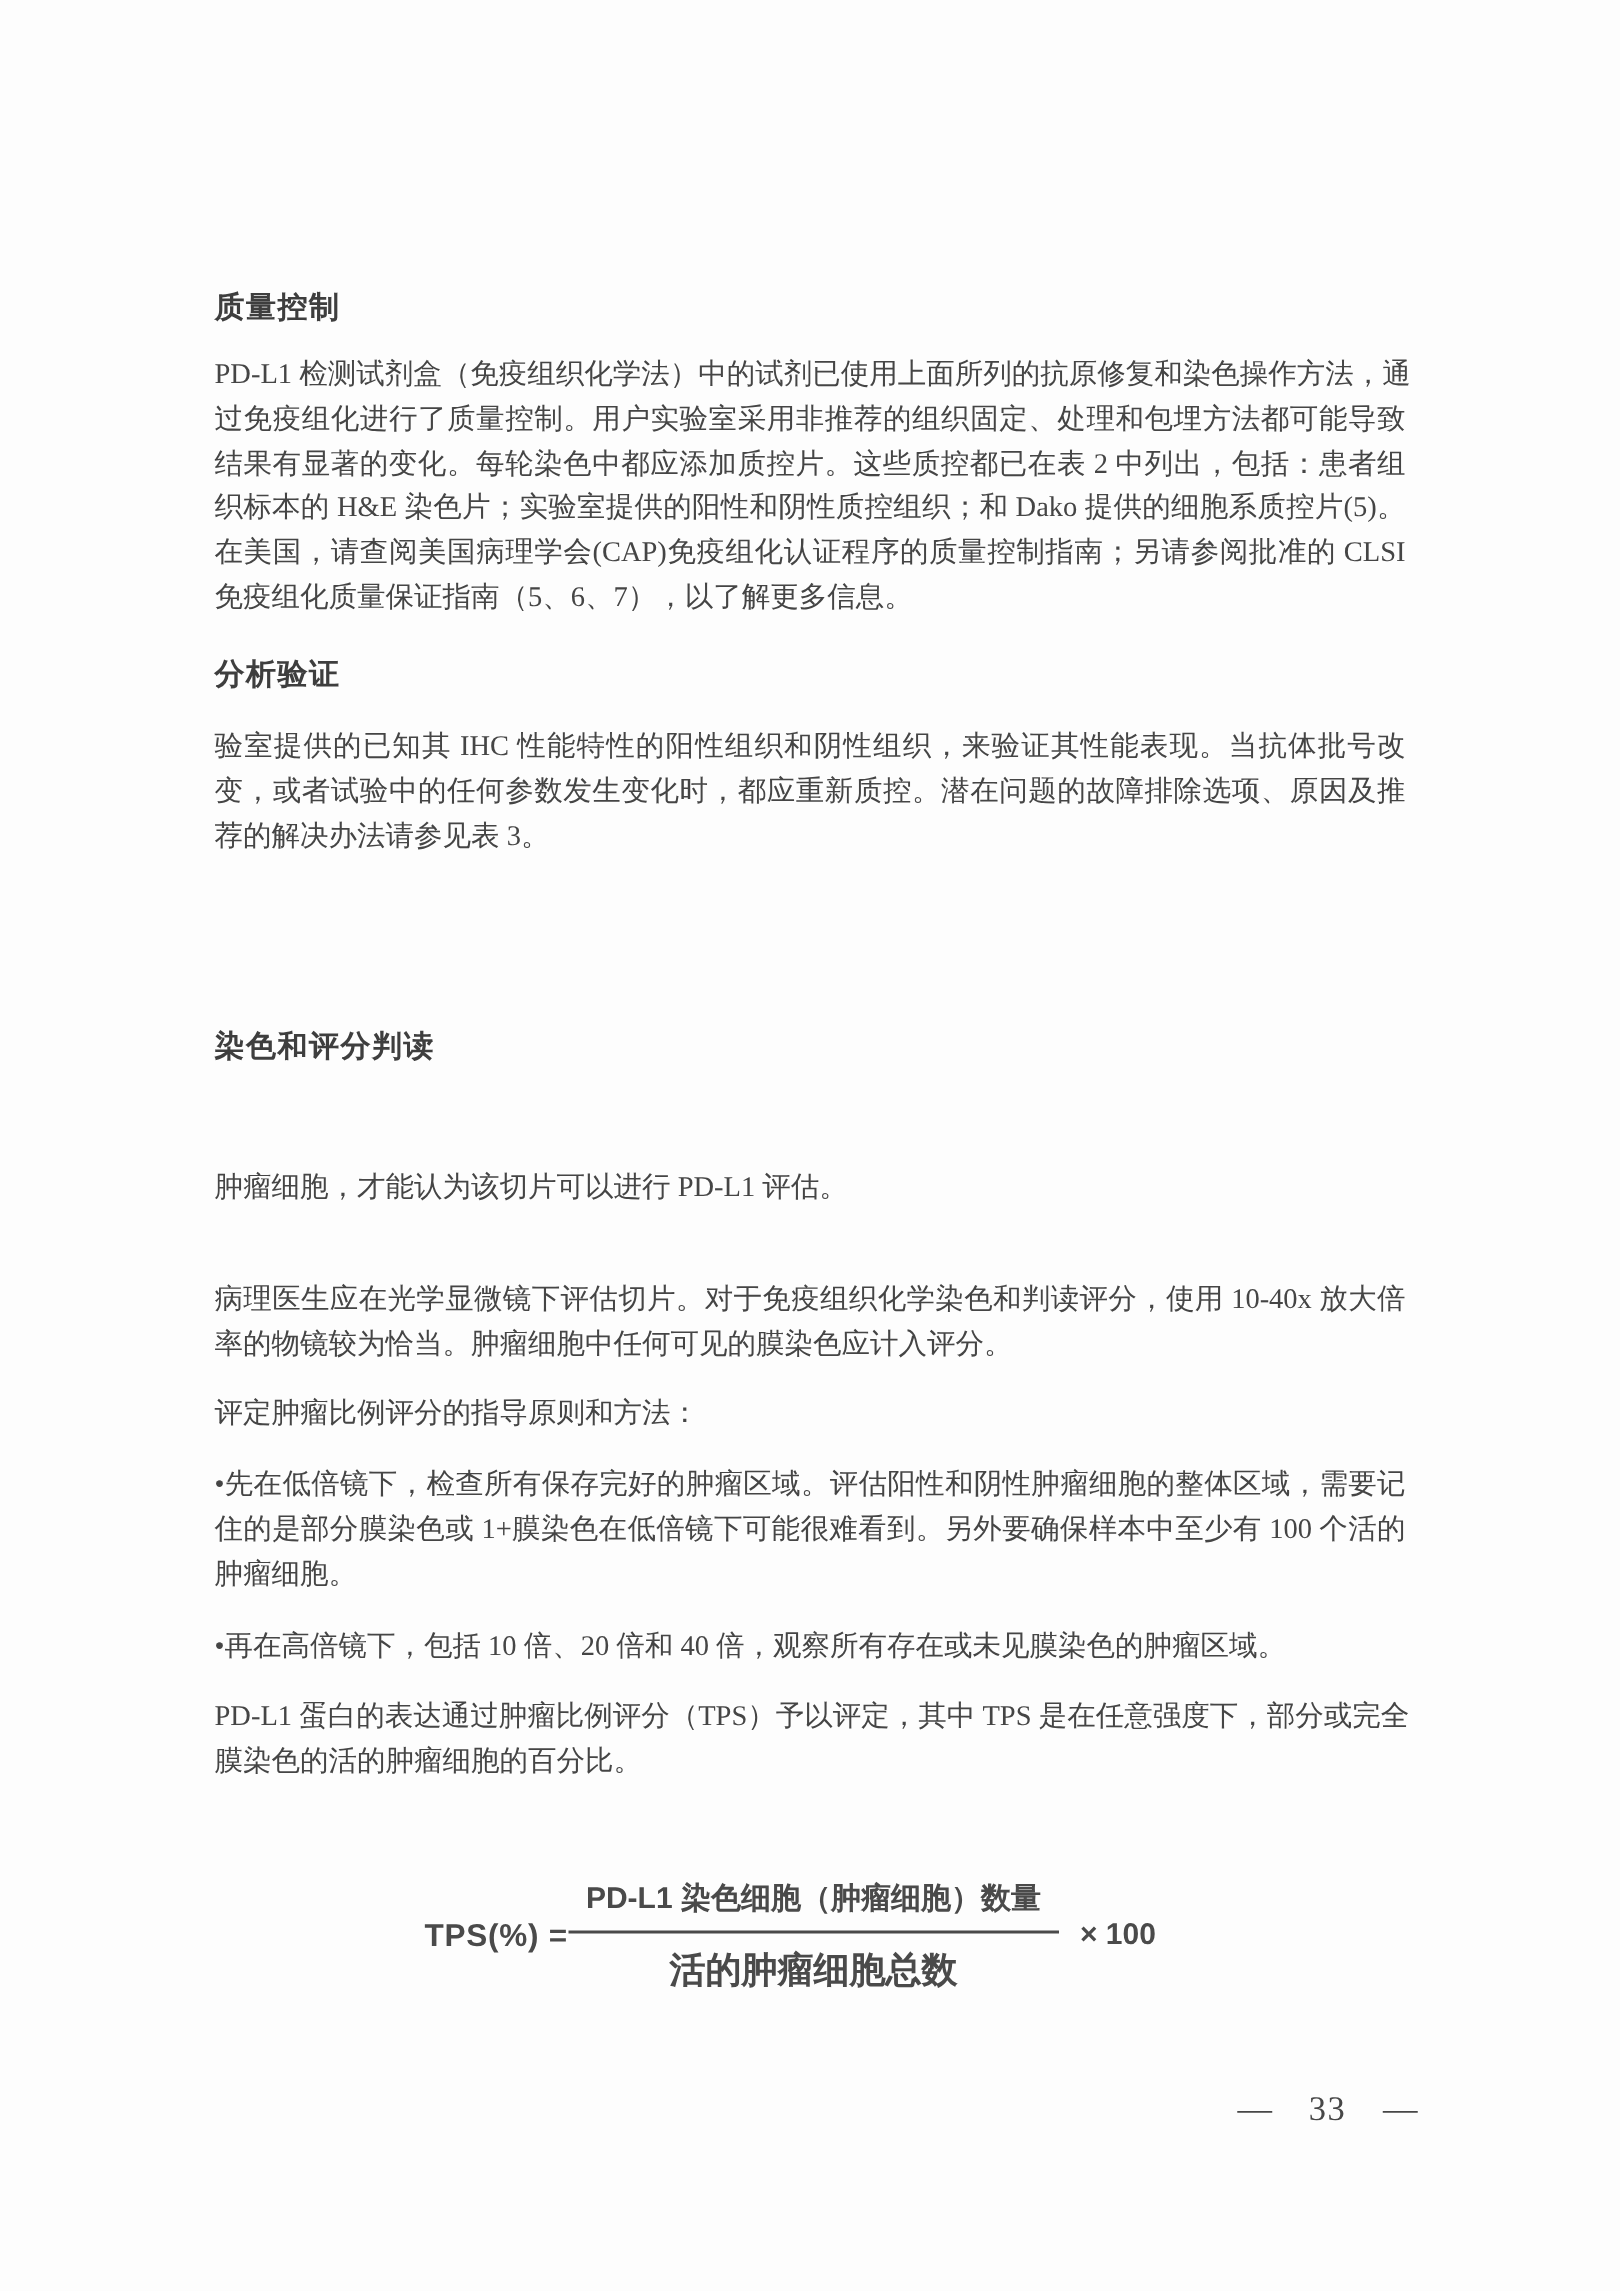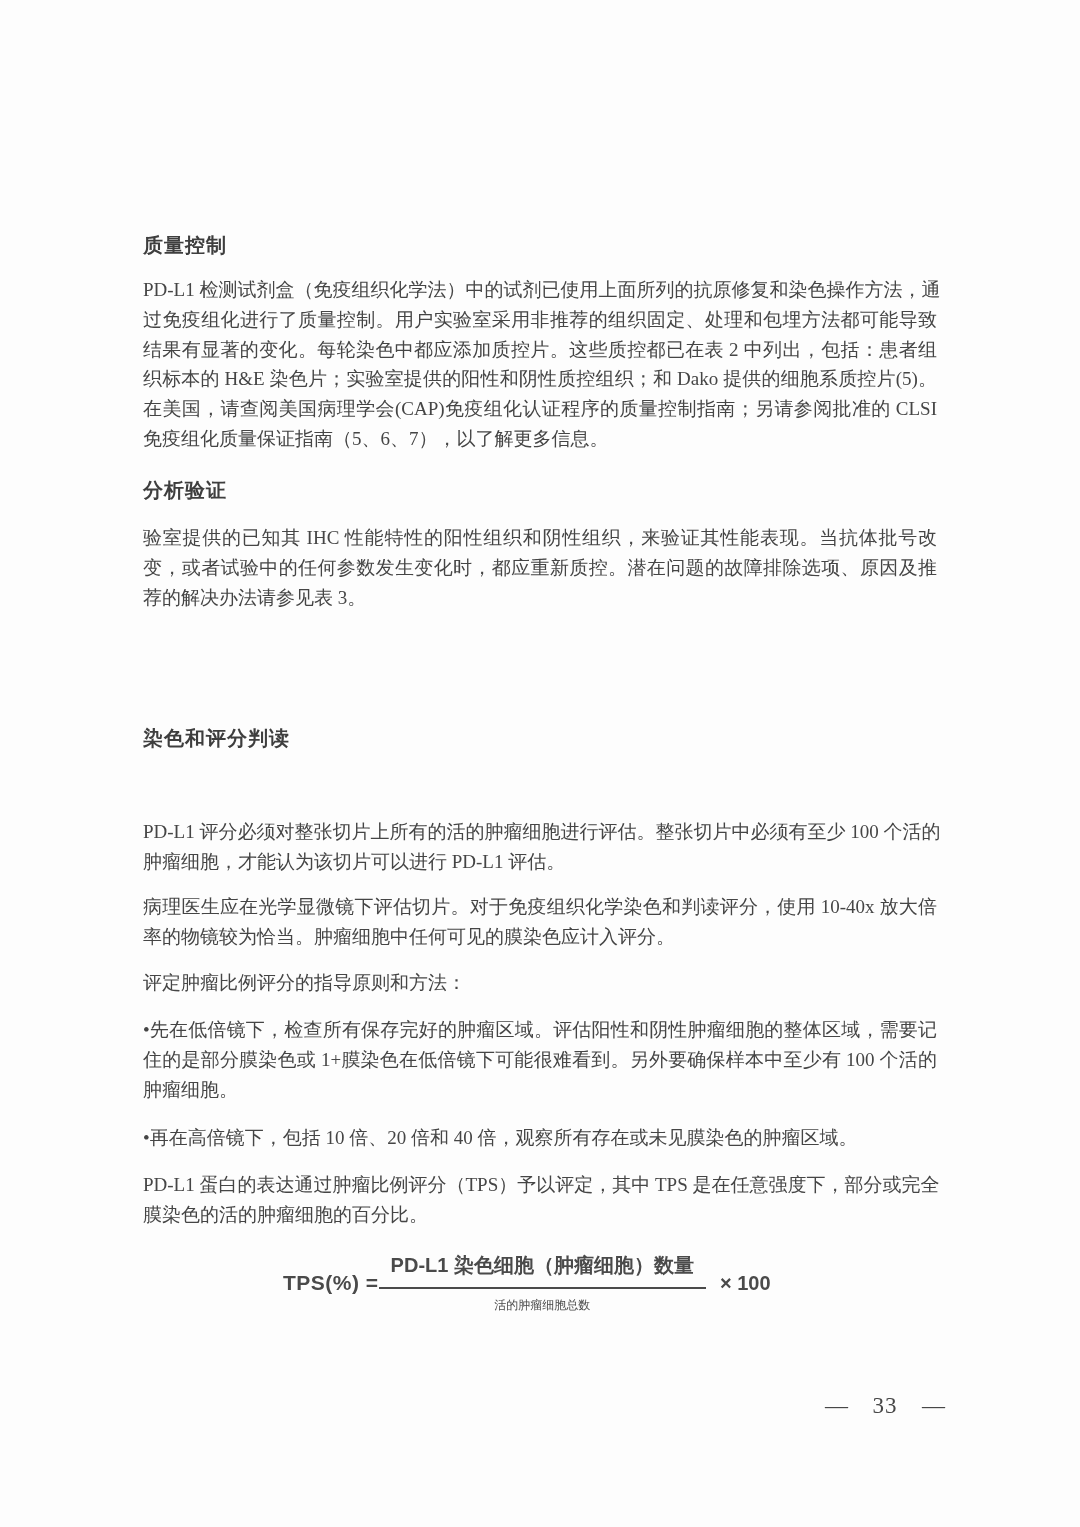--- a/index.html
+++ b/index.html
@@ -10,21 +10,20 @@
     height: 1527px;
     background: #fdfdfd;
     font-family: "Liberation Serif", "DejaVu Serif", serif;
     color: #454545;
     overflow: hidden;
   }
   .block {
     position: absolute;
     left: 143px;
     width: 794px;
-    margin-top: 40px;
   }
   .heading {
     font-weight: bold;
     font-size: 20px;
     line-height: 30px;
     color: #3e3e3e;
     letter-spacing: 1px;
   }
   .subheading {
     font-weight: bold;
@@ -64,22 +63,22 @@
     align-items: center;
     text-align: right;
   }
   .formula-num {
     font-size: 20px;
     font-weight: bold;
     padding: 0 12px 8px 12px;
     border-bottom: 2px solid #4a4a4a;
   }
   .formula-den {
-    font-size: 12px;
-    font-weight: normal;
+    font-size: 24px;
+    font-weight: bold;
     padding-top: 8px;
   }
   .formula-rhs {
     font-size: 20px;
     font-weight: bold;
     margin-left: 14px;
   }
   .page-number {
     position: absolute;
     left: 825px;
@@ -114,21 +113,20 @@
   <div class="block para" style="top:483px">
     <div class="line">验室提供的已知其 IHC 性能特性的阳性组织和阴性组织，来验证其性能表现。当抗体批号改</div>
     <div class="line">变，或者试验中的任何参数发生变化时，都应重新质控。潜在问题的故障排除选项、原因及推</div>
     <div class="line last">荐的解决办法请参见表 3。</div>
   </div>
 
   <div class="block heading" style="top:683px">染色和评分判读</div>
 
 
   <div class="block para" style="top:777px">
-    <div class="line">PD-L1 评分必须对整张切片上所有的活的肿瘤细胞进行评估。整张切片中必须有至少 100 个活的</div>
     <div class="line last">肿瘤细胞，才能认为该切片可以进行 PD-L1 评估。</div>
   </div>
 
   <div class="block para" style="top:852px">
     <div class="line">病理医生应在光学显微镜下评估切片。对于免疫组织化学染色和判读评分，使用 10-40x 放大倍</div>
     <div class="line last">率的物镜较为恰当。肿瘤细胞中任何可见的膜染色应计入评分。</div>
   </div>
 
   <div class="block para" style="top:928px">
     <div class="line last">评定肿瘤比例评分的指导原则和方法：</div>

